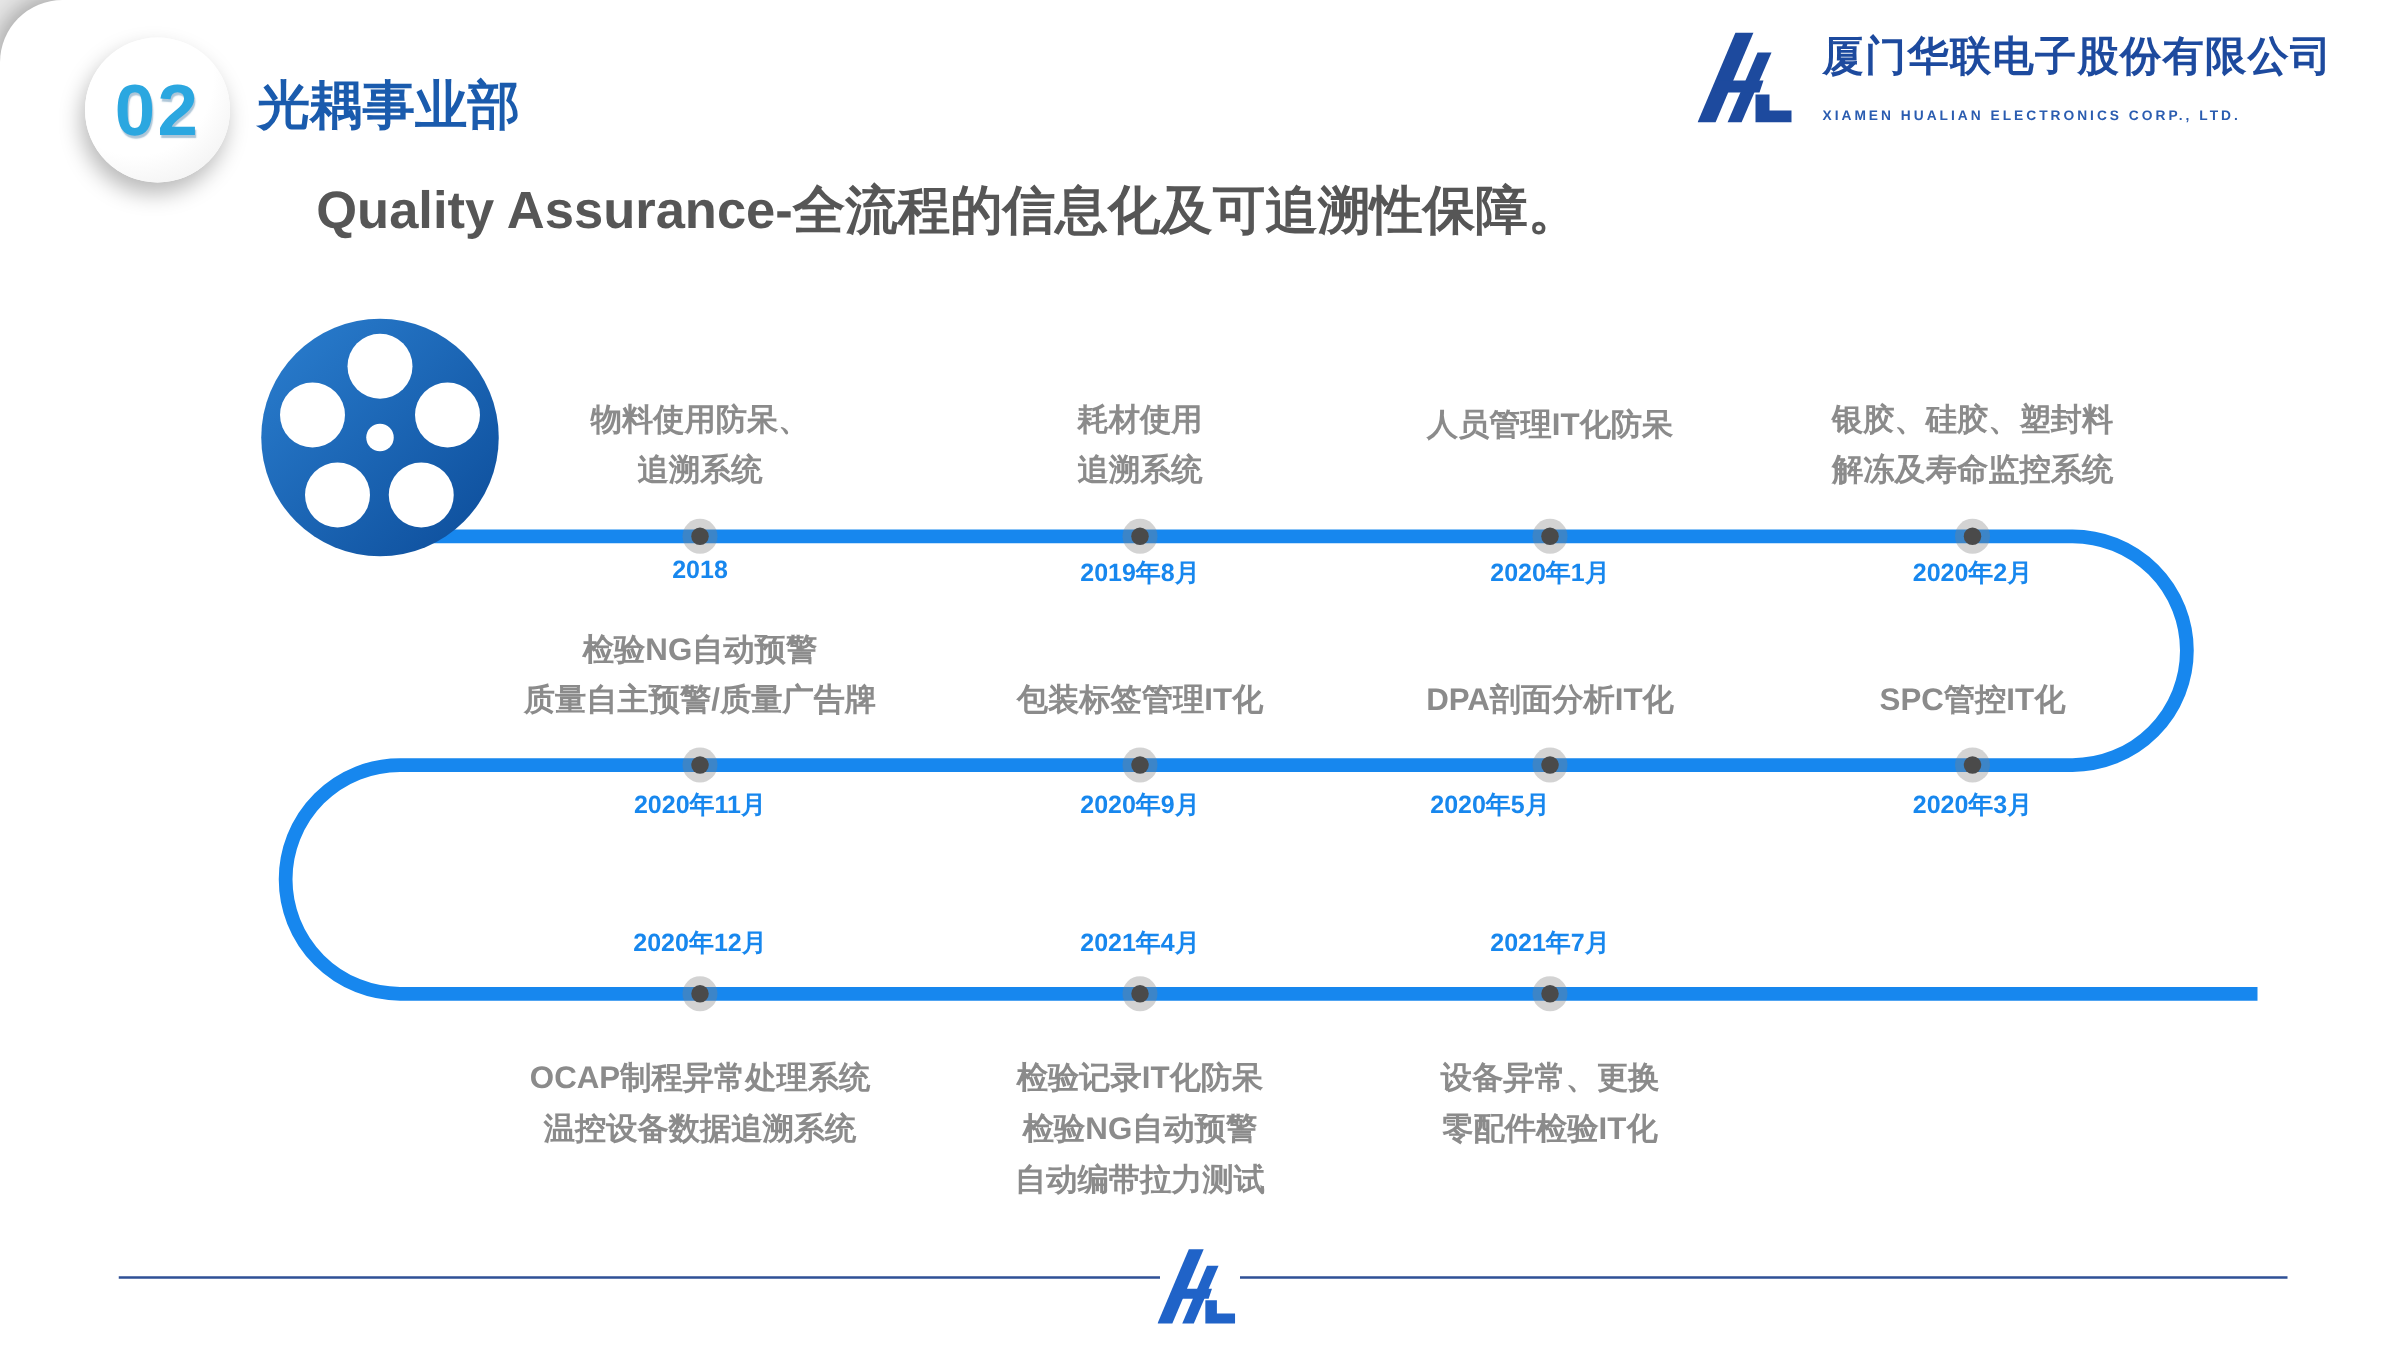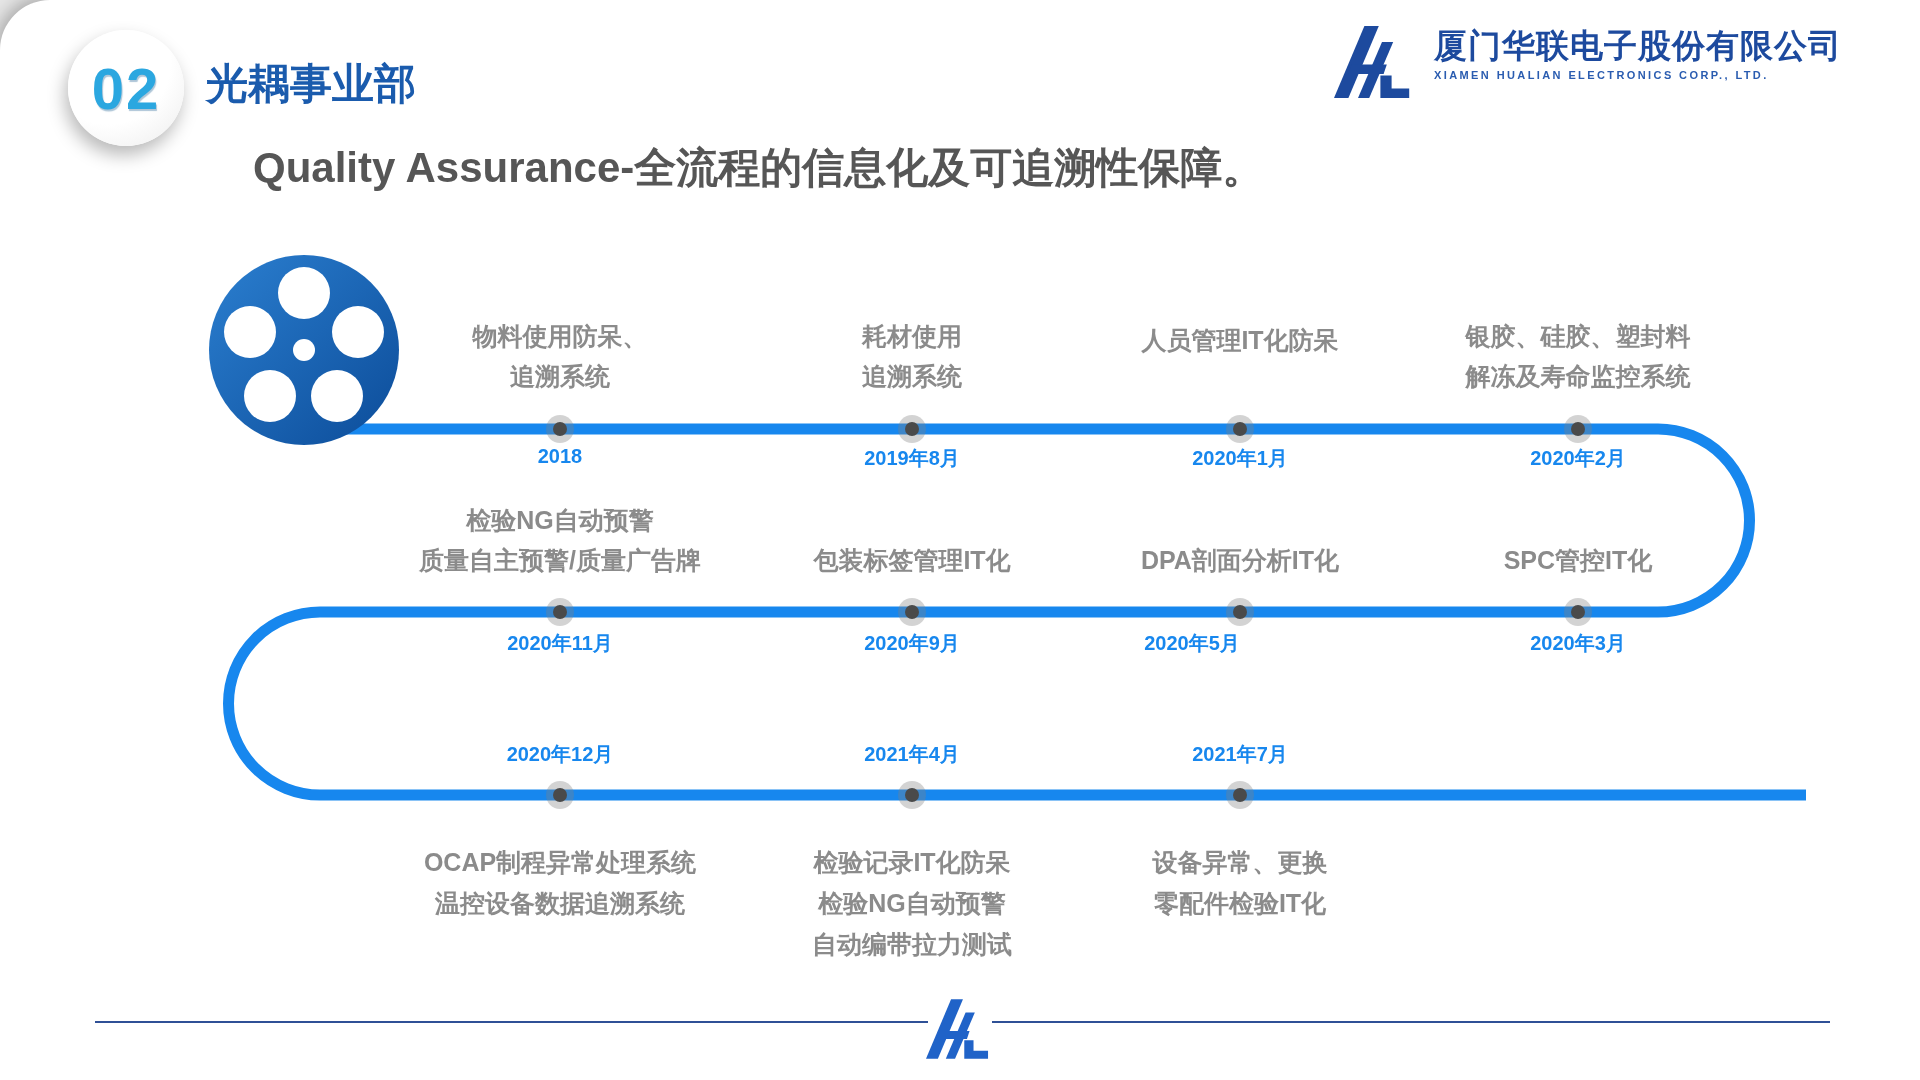--- a/index.html
+++ b/index.html
@@ -10,25 +10,25 @@
   
   .badge{position:absolute;left:68px;top:30px;width:116px;height:116px;border-radius:50%;
          background:radial-gradient(circle at 35% 28%,#ffffff 55%,#ececec 100%);
          box-shadow:-3px 9px 18px rgba(0,0,0,.28);
          display:flex;align-items:center;justify-content:center;}
   .badge span{font-size:58px;font-weight:800;color:#2ba7e0;letter-spacing:2px;
               text-shadow:1px 2px 1px rgba(20,90,140,.35);}
   .page-title{position:absolute;left:206px;top:56px;font-size:42px;font-weight:700;color:#1a5bad;}
   .subtitle{position:absolute;left:253px;top:140px;font-size:42px;font-weight:700;color:#565656;}
   
-  .logo{position:absolute;right:78px;top:26px;display:flex;align-items:flex-start;gap:20px;}
+  .logo{position:absolute;right:54px;top:26px;display:flex;align-items:flex-start;gap:20px;}
   .logo .mark{width:80px;height:72px;flex:0 0 auto;}
   .logo .cn{font-size:33px;font-weight:700;color:#1d4a9e;letter-spacing:1px;
             font-family:"Liberation Serif","DejaVu Serif",serif;line-height:40px;}
-  .logo .en{font-size:11px;font-weight:700;color:#2a5cb0;letter-spacing:2.4px;margin-top:3px;}
+  .logo .en{font-size:11px;font-weight:700;color:#2a5cb0;letter-spacing:2.4px;margin-top:21px;}
   
   .tl-svg{position:absolute;left:0;top:0;}
   .reel{position:absolute;left:207px;top:253px;width:194px;height:194px;}
   .dot{position:absolute;width:28px;height:28px;border-radius:50%;
        background:rgba(128,128,128,.35);display:flex;align-items:center;justify-content:center;}
   .dot i{width:14px;height:14px;border-radius:50%;background:#4a4a4a;display:block;}
   .m-label{position:absolute;width:440px;margin-left:-220px;text-align:center;
            color:#8b8b8b;font-weight:700;font-size:25px;line-height:40px;}
   .m-label.r3{line-height:41px;}
   .m-date{position:absolute;width:320px;margin-left:-160px;text-align:center;

